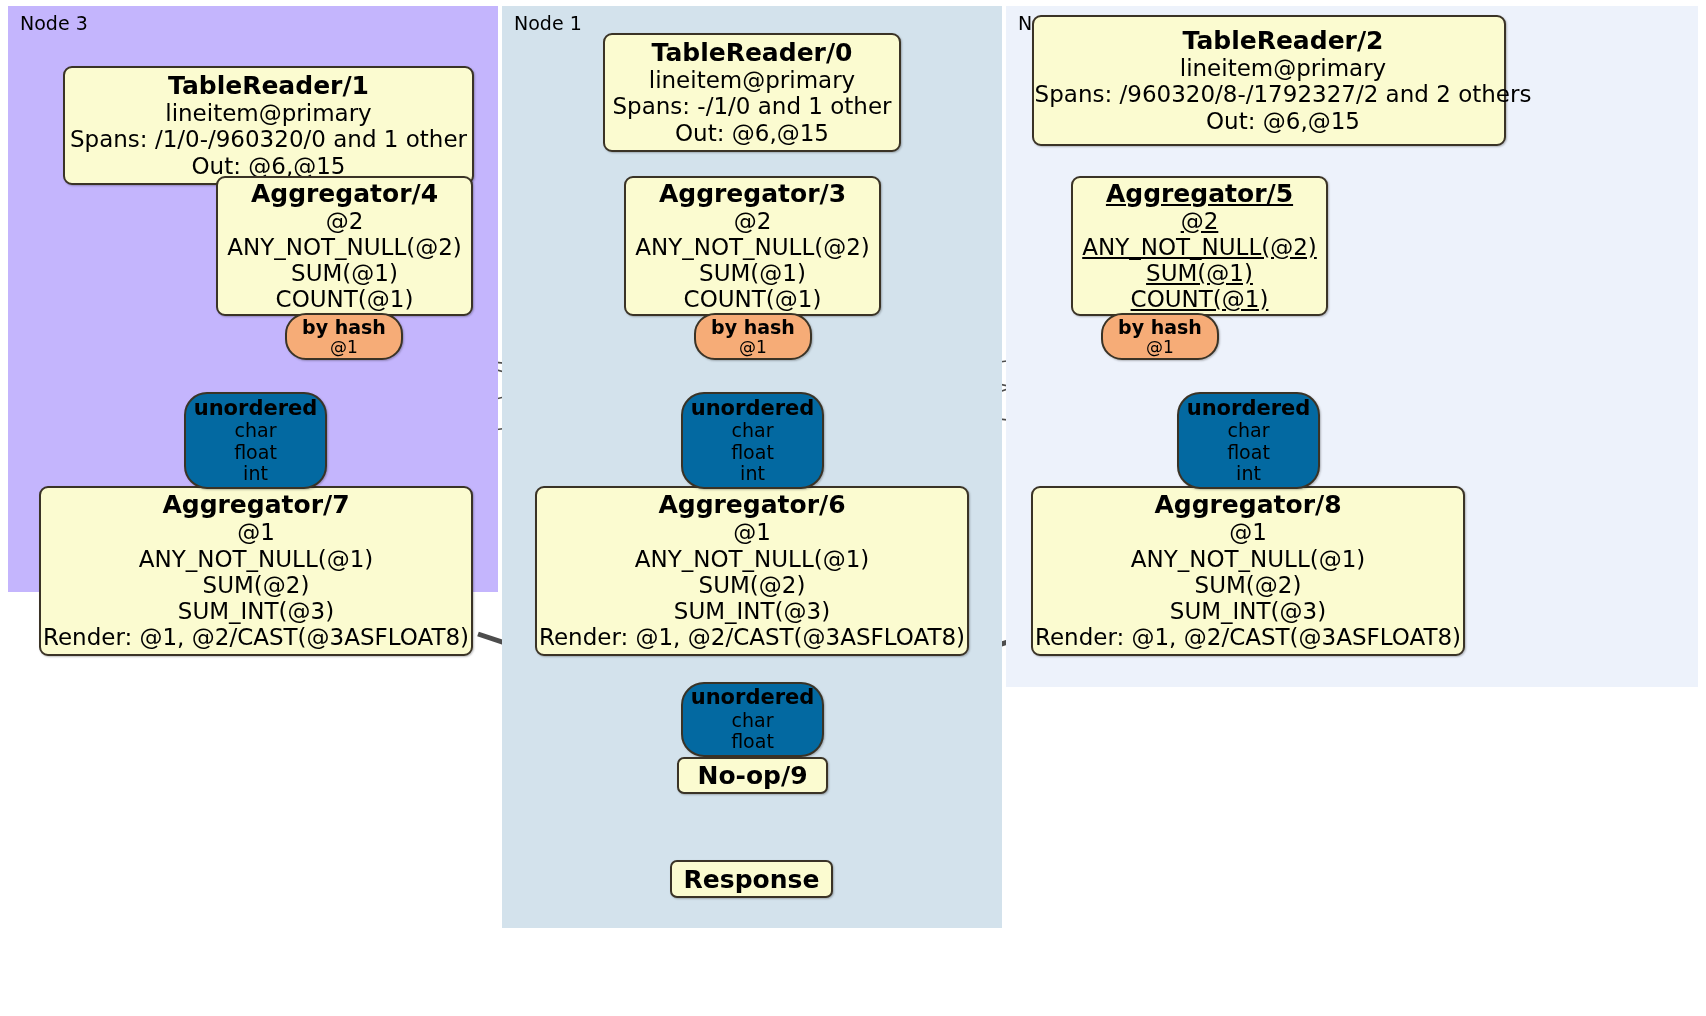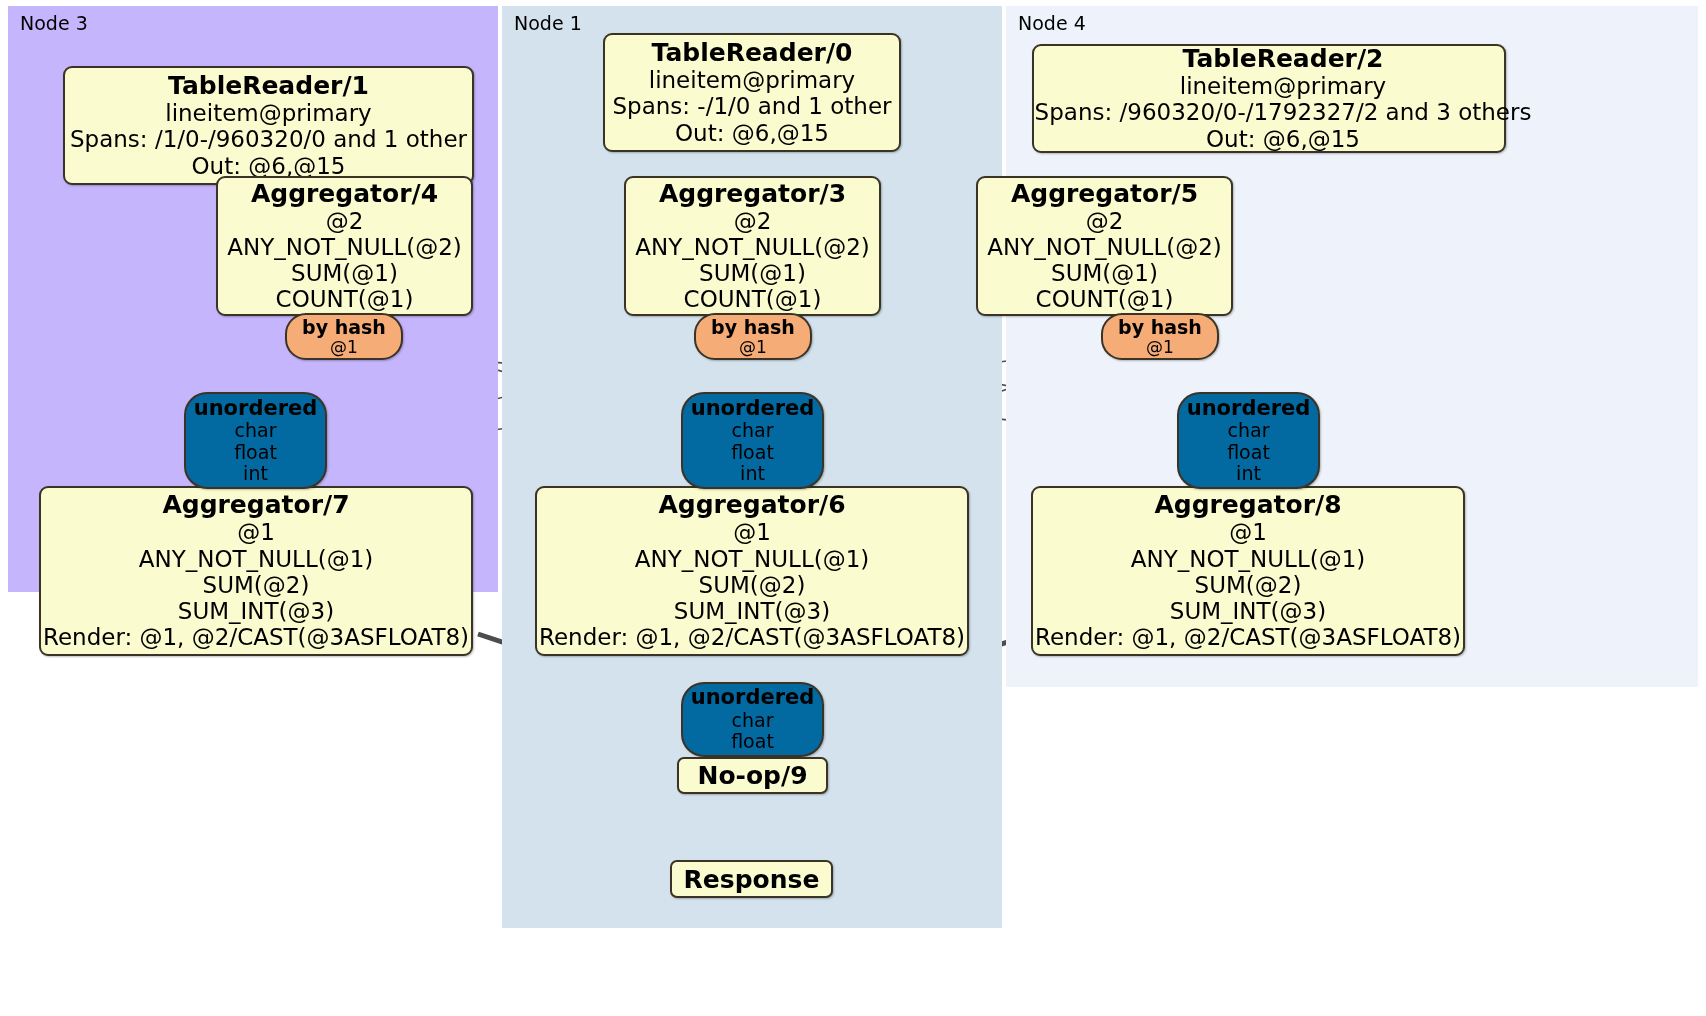--- a/index.html
+++ b/index.html
@@ -102,44 +102,44 @@
     <div class="ln">Out: @6,@15</div>
   </div>
 
   <div class="node proc z-mid" style="left:603px;top:33px;width:298px;height:119px;">
     <div class="ttl">TableReader/0</div>
     <div class="ln">lineitem@primary</div>
     <div class="ln">Spans: -/1/0 and 1 other</div>
     <div class="ln">Out: @6,@15</div>
   </div>
 
-  <div class="node proc z-mid" style="left:1032px;top:44px;width:474px;height:109px;padding-left:28px;">
+  <div class="node proc z-mid" style="left:1032px;top:15px;width:474px;height:131px;padding-left:28px;">
     <div class="ttl">TableReader/2</div>
     <div class="ln">lineitem@primary</div>
-    <div class="ln">Spans: /960320/0-/1792327/2 and 3 others</div>
+    <div class="ln">Spans: /960320/8-/1792327/2 and 2 others</div>
     <div class="ln">Out: @6,@15</div>
   </div>
 
   <div class="node proc z-mid" style="left:216px;top:176px;width:257px;height:140px;">
     <div class="ttl">Aggregator/4</div>
     <div class="ln">@2</div>
     <div class="ln">ANY_NOT_NULL(@2)</div>
     <div class="ln">SUM(@1)</div>
     <div class="ln">COUNT(@1)</div>
   </div>
 
   <div class="node proc z-mid" style="left:624px;top:176px;width:257px;height:140px;">
     <div class="ttl">Aggregator/3</div>
     <div class="ln">@2</div>
     <div class="ln">ANY_NOT_NULL(@2)</div>
     <div class="ln">SUM(@1)</div>
     <div class="ln">COUNT(@1)</div>
   </div>
 
-  <div class="node proc z-mid" style="left:976px;top:176px;width:257px;height:140px;">
+  <div class="node proc z-mid" style="left:1071px;top:176px;width:257px;height:140px;text-decoration:underline;">
     <div class="ttl">Aggregator/5</div>
     <div class="ln">@2</div>
     <div class="ln">ANY_NOT_NULL(@2)</div>
     <div class="ln">SUM(@1)</div>
     <div class="ln">COUNT(@1)</div>
   </div>
 
   <div class="node router z-hi" style="left:285px;top:313px;width:118px;height:47px;">
     <div class="ttl">by hash</div>
     <div class="ln">@1</div>

